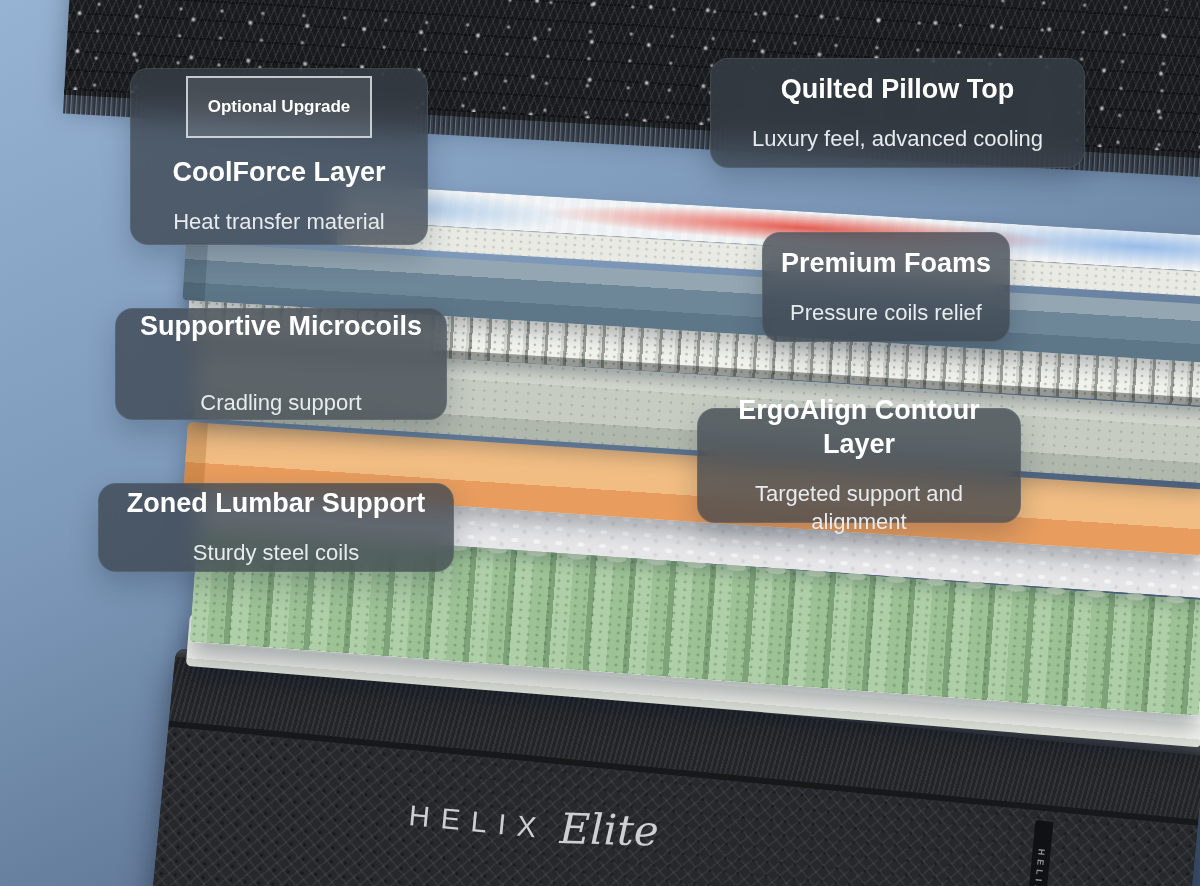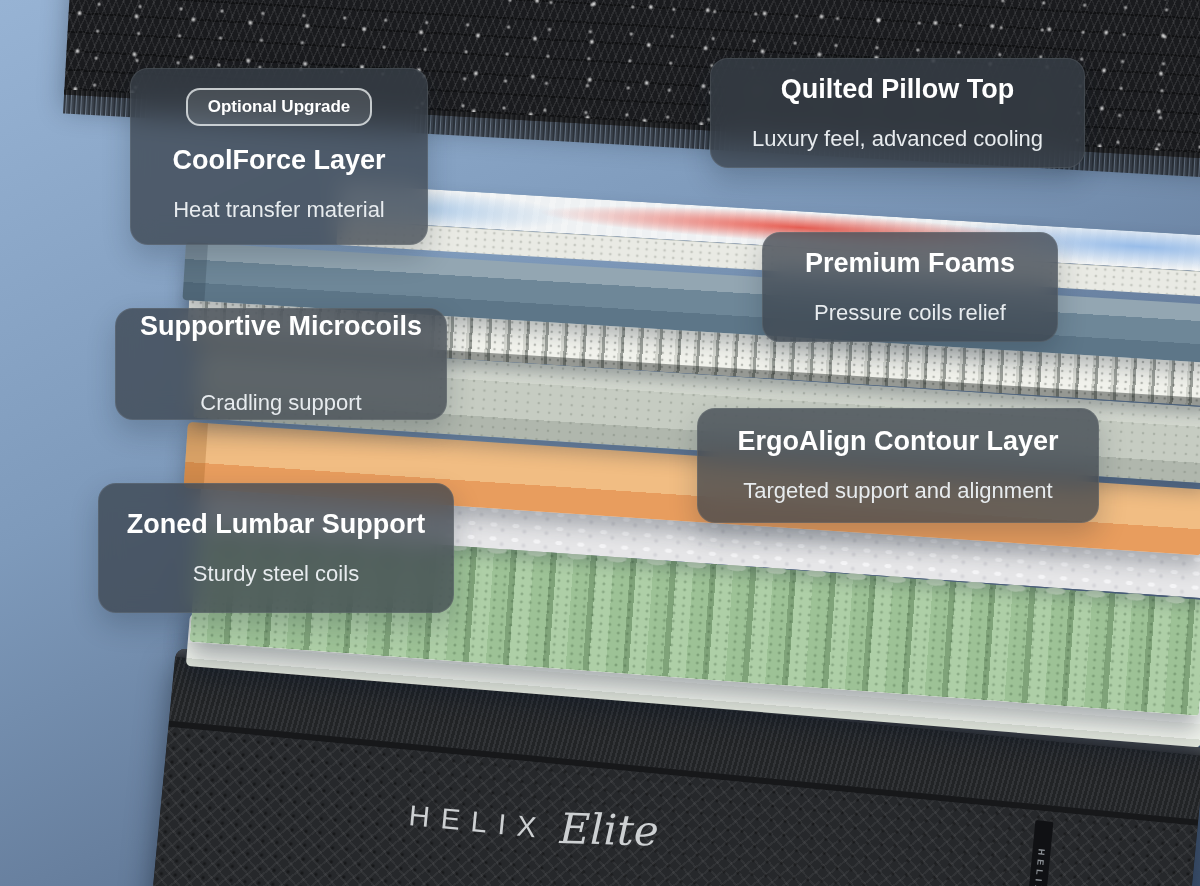--- a/index.html
+++ b/index.html
@@ -114,27 +114,27 @@
   .card{position:absolute;z-index:50;border-radius:18px;background:var(--card-bg);
     -webkit-backdrop-filter:blur(12px);backdrop-filter:blur(12px);
     border:1px solid var(--card-border);
     box-shadow:0 12px 28px rgba(20,30,45,.22);
     display:flex;flex-direction:column;align-items:center;justify-content:center;
     text-align:center;color:var(--text);padding:4px 10px;box-sizing:border-box;}
   .card-title{font-size:27px;font-weight:700;line-height:1.25;text-align:center;}
   .card-sub{font-size:22px;font-weight:400;color:var(--subtext);line-height:1.3;margin-top:18px;}
   .badge{display:inline-block;font-size:17px;font-weight:700;color:var(--text);
     background:rgba(255,255,255,.10);border:2px solid rgba(240,244,246,.75);
-    border-radius:14px;padding:7px 20px;margin-bottom:18px;}
+    border-radius:0;padding:19px 20px;margin-bottom:18px;}
   .c1{left:130px;top:68px;width:298px;height:177px;}
   .c2{left:710px;top:58px;width:375px;height:110px;}
-  .c3{left:762px;top:232px;width:296px;height:110px;}
+  .c3{left:762px;top:232px;width:248px;height:110px;}
   .c4{left:115px;top:308px;width:332px;height:112px;gap:27px;}
-  .c5{left:697px;top:408px;width:402px;height:115px;}
-  .c6{left:98px;top:483px;width:356px;height:130px;}
+  .c5{left:697px;top:408px;width:324px;height:115px;}
+  .c6{left:98px;top:483px;width:356px;height:89px;}
 </style>
 </head>
 <body>
 
 <div class="stage">
 
   <div class="layer base">
     <div class="base-piping-top"></div>
     <div class="base-knit"></div>
     <div class="base-piping-mid"></div>

